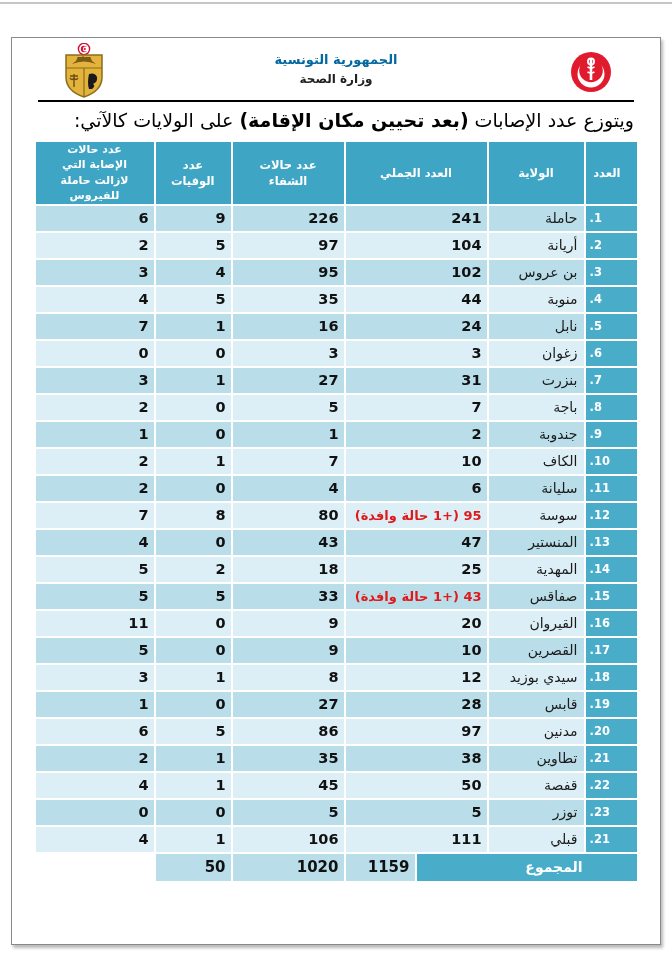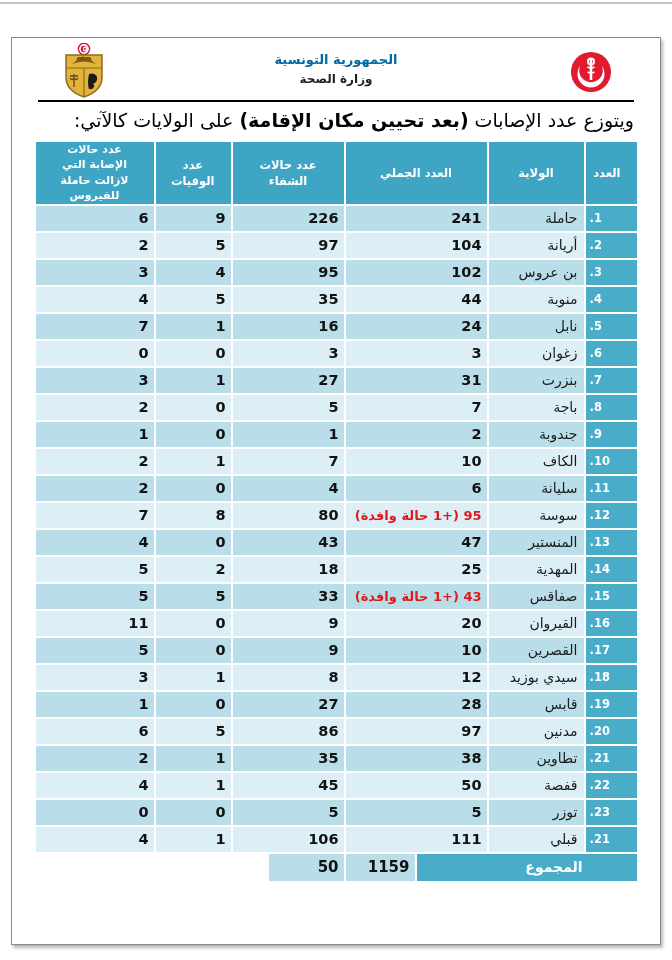--- a/index.html
+++ b/index.html
@@ -324,16 +324,17 @@
       <td class="c-val">106</td>
       <td class="c-val">1</td>
       <td class="c-val">4</td>
     </tr>
   </tbody>
   </table>
 
   <div class="totals">
     <div class="cell t-label">المجموع</div>
     <div class="cell t-total">1159</div>
+    <div class="cell t-rec">1020</div>
     <div class="cell t-death">50</div>
   </div>
 
 </div>
 
 </body></html>

